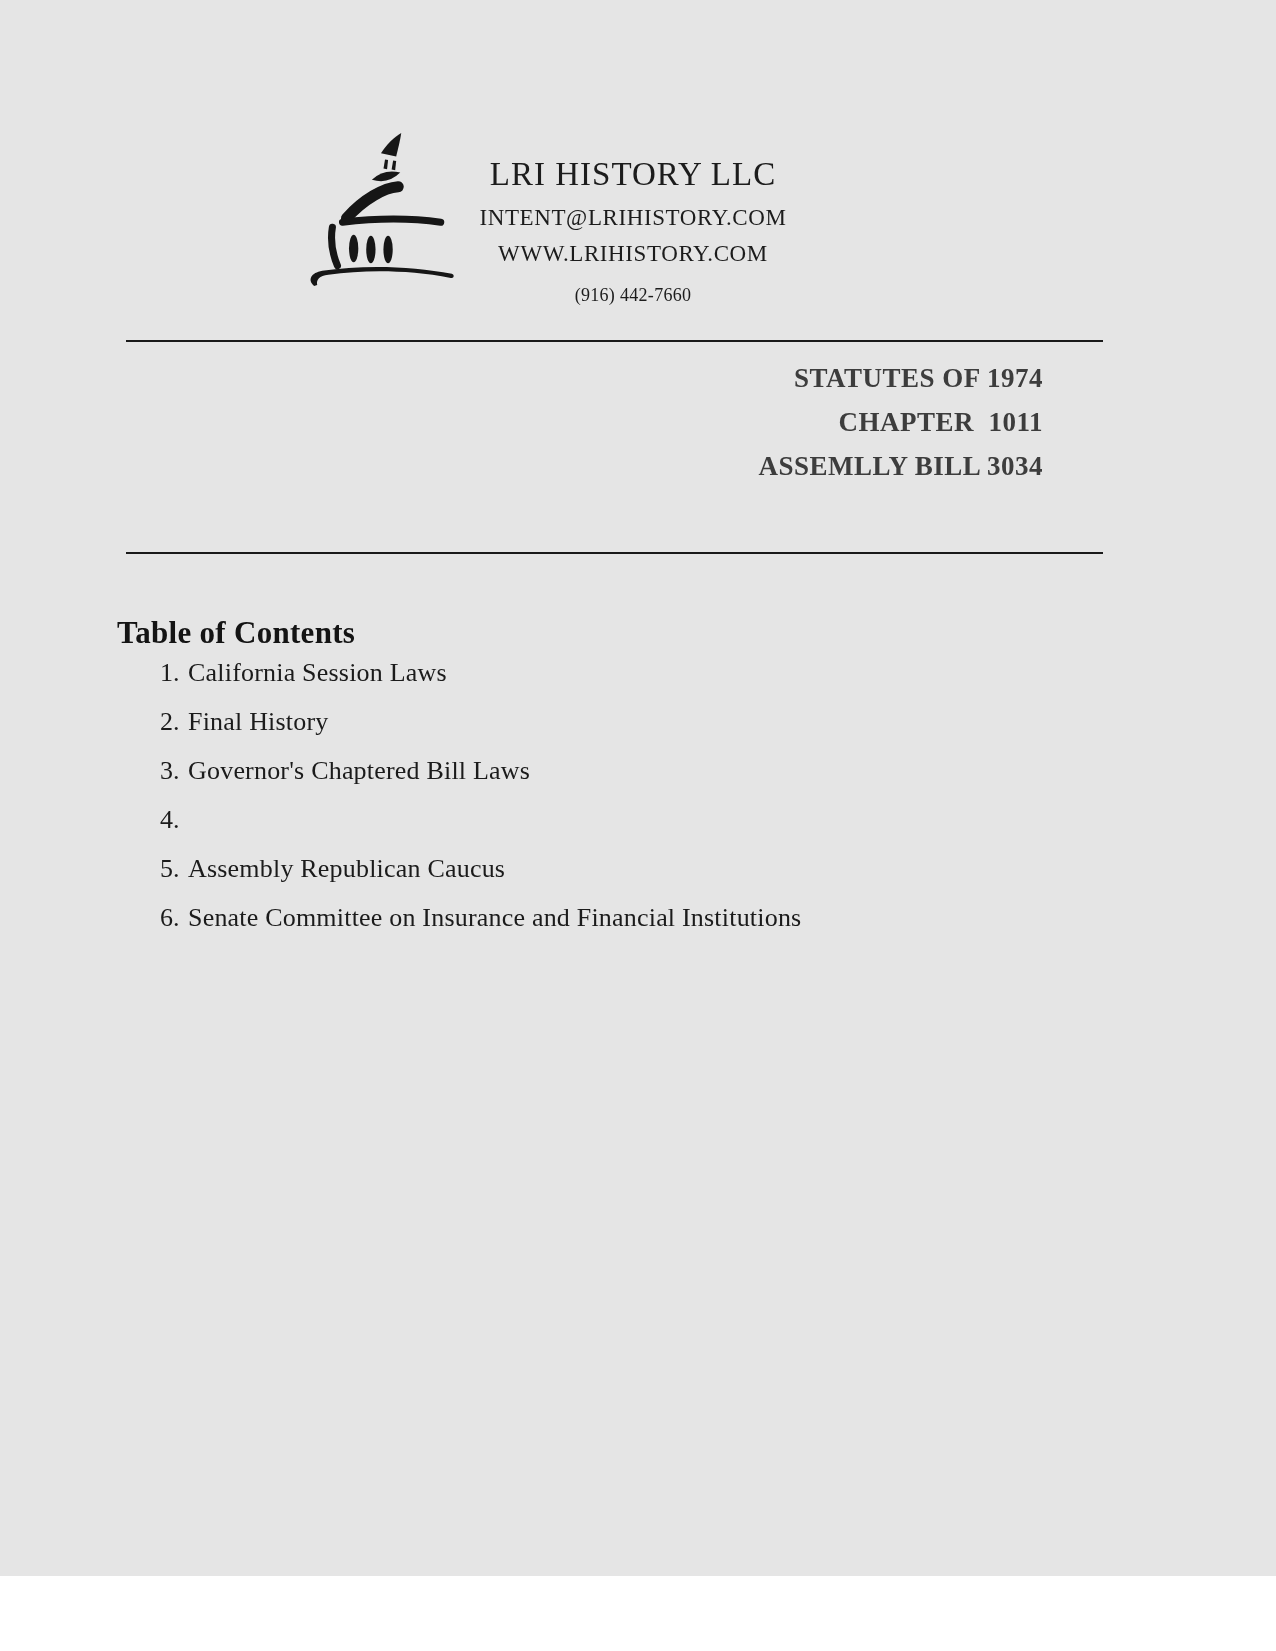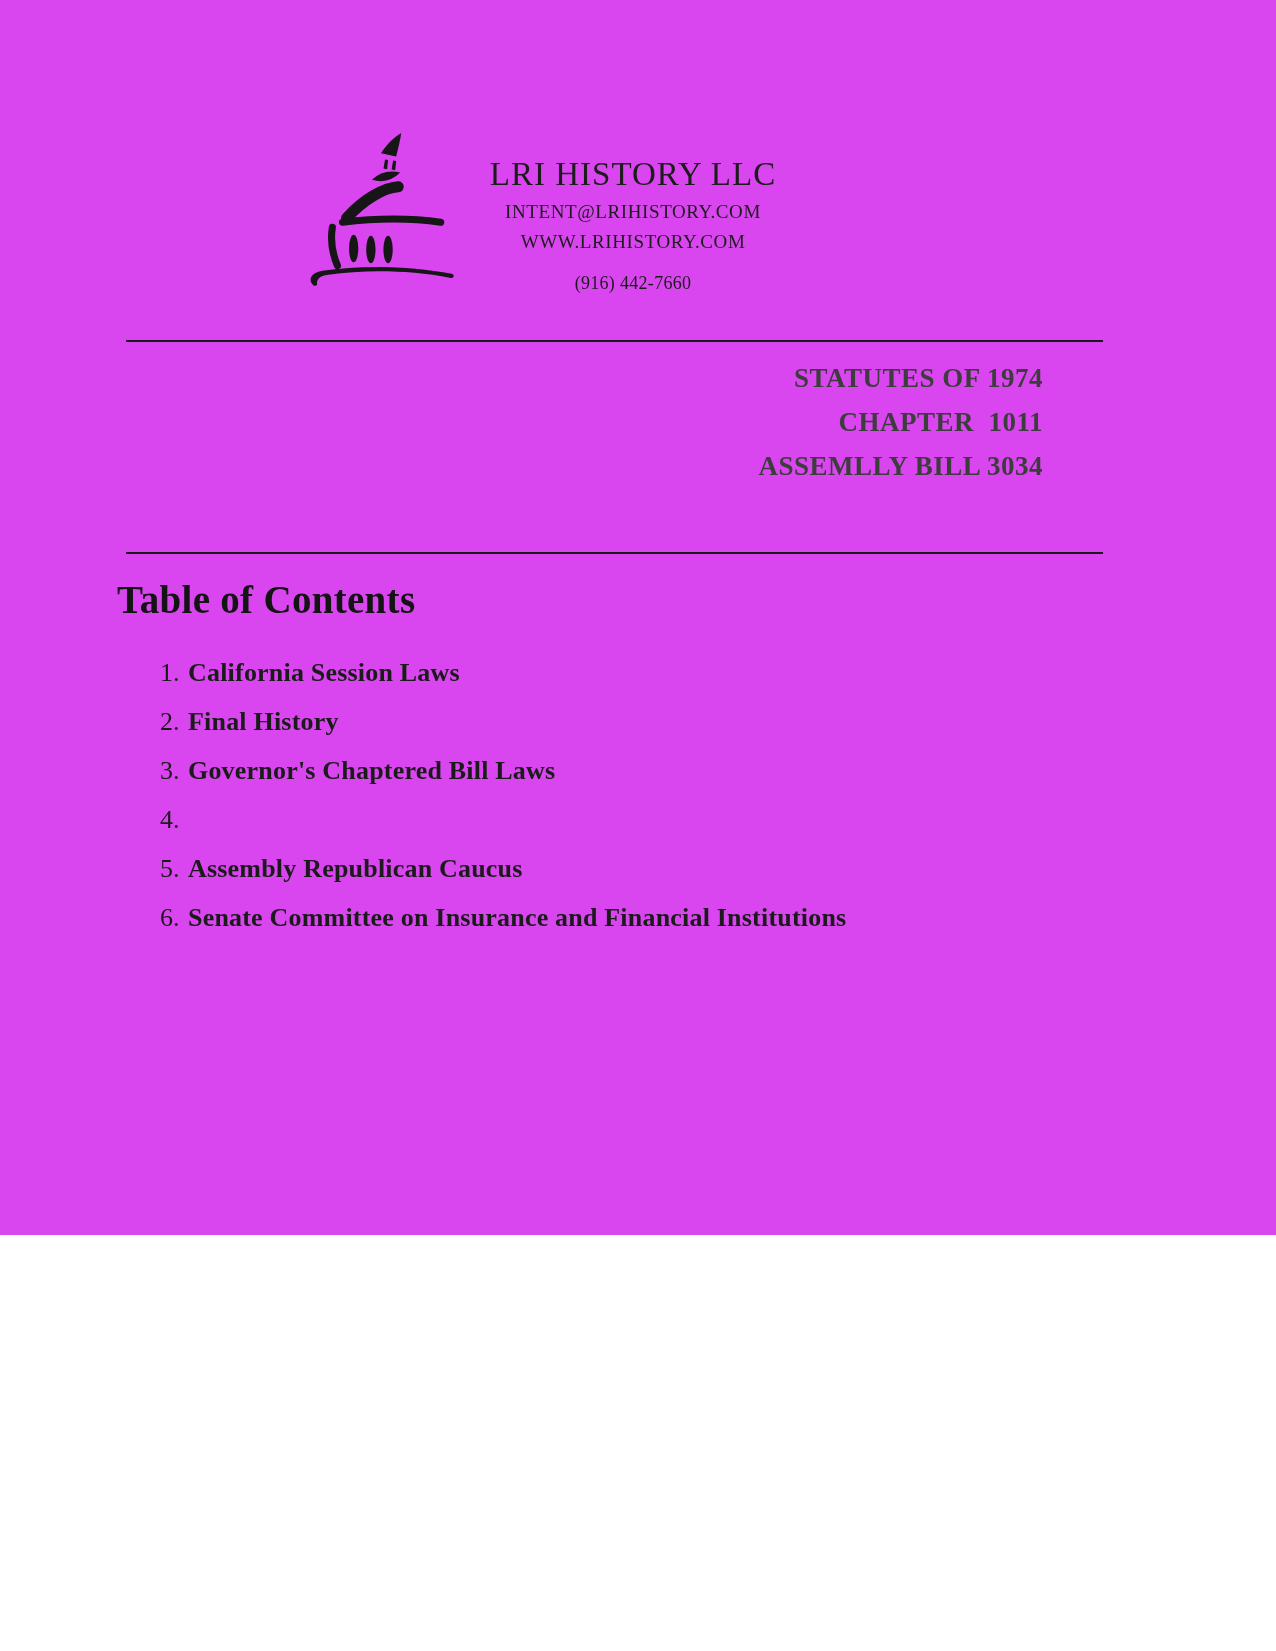--- a/index.html
+++ b/index.html
@@ -3,22 +3,22 @@
 <meta charset="utf-8">
 <style>
   html, body {
     margin: 0;
     padding: 0;
     background: #ffffff;
   }
   #page {
     position: relative;
     width: 1276px;
-    height: 1235px;
-    background: #d946ef;
+    height: 1576px;
+    background: #e5e5e5;
     overflow: hidden;
     font-family: "Liberation Serif", "DejaVu Serif", serif;
     color: #1b1b1b;
   }
 
   
   #logo {
     position: absolute;
     left: 306px;
     top: 126px;
@@ -35,24 +35,24 @@
   }
   #company-name {
     font-size: 33px;
     line-height: 40px;
     letter-spacing: 1px;
     font-weight: normal;
     margin: 0;
     white-space: nowrap;
   }
   .contact-line {
-    font-size: 19px;
+    font-size: 23px;
     line-height: 24px;
     letter-spacing: 0.6px;
-    margin-top: 6px;
+    margin-top: 12px;
     white-space: nowrap;
   }
   .contact-line.phone {
     font-size: 18px;
     letter-spacing: 0.3px;
     margin-top: 17px;
   }
 
   
   .rule {
@@ -78,23 +78,23 @@
     letter-spacing: 0.5px;
   }
   #title-block .title-line {
     white-space: pre; 
   }
 
   
   #toc-heading {
     position: absolute;
     left: 117px;
-    top: 581px;
-    margin: 0;
-    font-size: 39px;
+    top: 614px;
+    margin: 0;
+    font-size: 31px;
     line-height: 38px;
     font-weight: bold;
     color: #141414;
     letter-spacing: 0.3px;
   }
   #toc-list {
     position: absolute;
     left: 160px;
     top: 648px;
     margin: 0;
@@ -107,21 +107,20 @@
     display: flex;
     height: 49px;
     align-items: center;
   }
   #toc-list .num {
     width: 28px;
     flex: 0 0 28px;
   }
   #toc-list .txt {
     letter-spacing: 0.2px;
-    font-weight: bold;
   }
 </style>
 </head>
 <body>
 
 <div id="page">
 
   <svg id="logo" viewBox="0 0 150 160" xmlns="http://www.w3.org/2000/svg" aria-hidden="true">
     <g fill="#161616" stroke="none">
 

